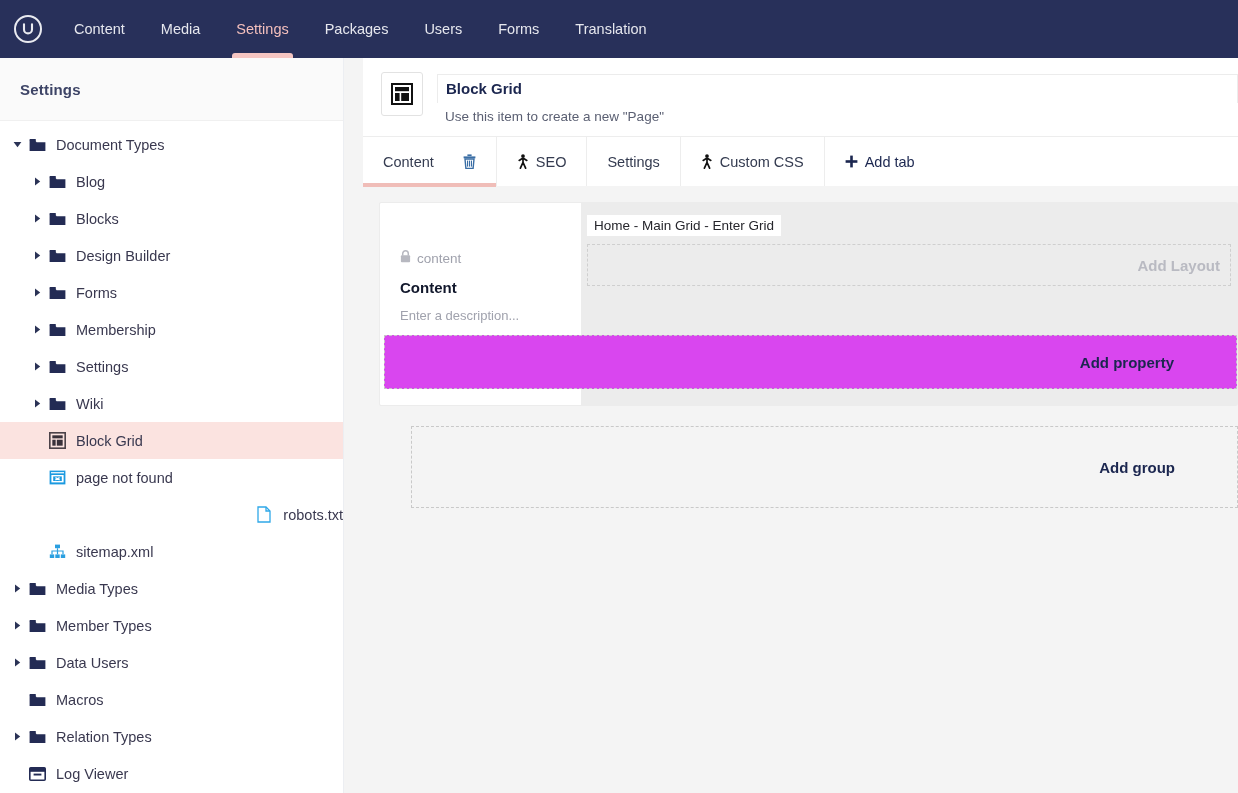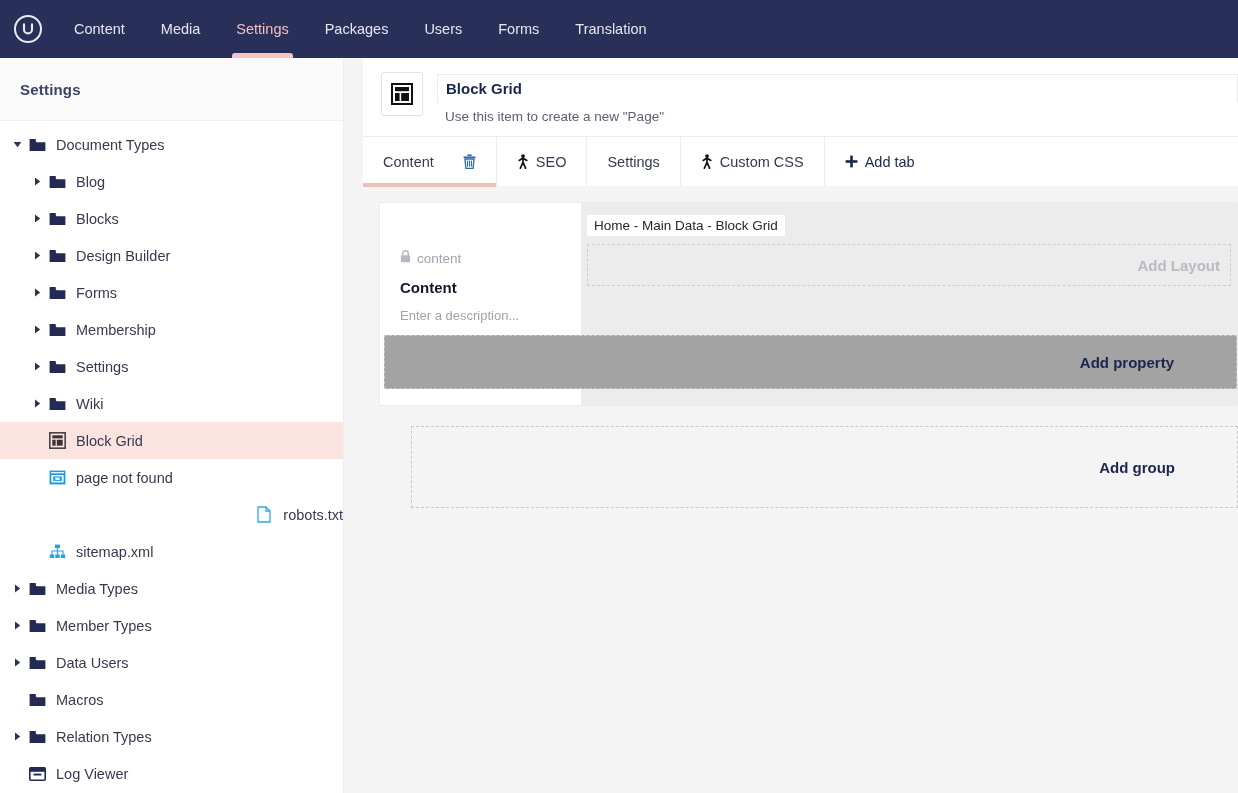--- a/index.html
+++ b/index.html
@@ -144,21 +144,21 @@
   }
   .add-layout-zone {
     margin:8px 6px 0 6px; height:42px; border:1px dashed #cfcfcf;
     display:flex; align-items:center; justify-content:flex-end;
     padding-right:10px; cursor:pointer;
   }
   .add-layout-text { font-size:15px; font-weight:bold; color:#b9bac2; }
   .add-property-zone {
     position:absolute; left:4px; right:0; bottom:16px; height:54px;
     border:1px dashed #c9c9c9; display:flex; align-items:center;
-    justify-content:flex-end; padding-right:62px; cursor:pointer; background:#a3a3a3;
+    justify-content:flex-end; padding-right:62px; cursor:pointer; background:#d946ef;
   }
   .add-property-text { font-size:15px; font-weight:bold; color:#1b264f; }
   .add-group-zone {
     margin:20px 0 0 32px; height:82px; border:1px dashed #c9c9c9;
     display:flex; align-items:center; justify-content:flex-end;
     padding-right:62px; cursor:pointer;
   }
   .add-group-text { font-size:15px; font-weight:bold; color:#1b264f; }
 </style>
 </head>
@@ -531,21 +531,21 @@
                 <rect x="0.9" y="5.3" width="9.2" height="7" rx="1" fill="#b7b8c0"></rect>
               </svg>
             </span>
             <span class="alias-text">content</span>
           </div>
           <div class="group-title">Content</div>
           <div class="group-desc">Enter a description...</div>
         </div>
 
         <div class="group-right">
-          <span class="prop-chip">Home - Main Data - Block Grid</span>
+          <span class="prop-chip">Home - Main Grid - Enter Grid</span>
           <div class="add-layout-zone">
             <span class="add-layout-text">Add Layout</span>
           </div>
         </div>
 
         <div class="add-property-zone">
           <span class="add-property-text">Add property</span>
         </div>
       </div>
 

